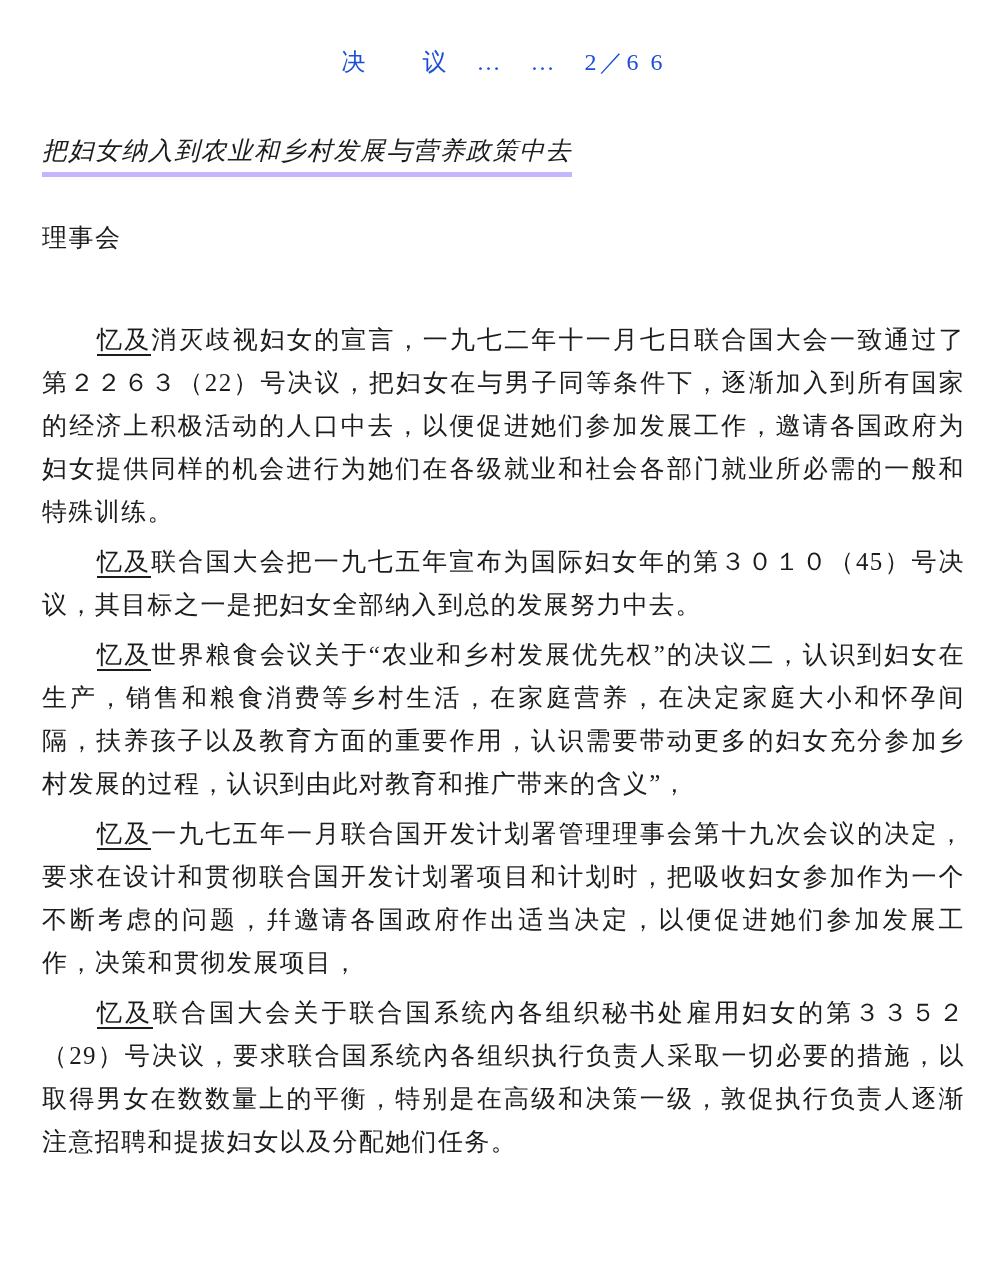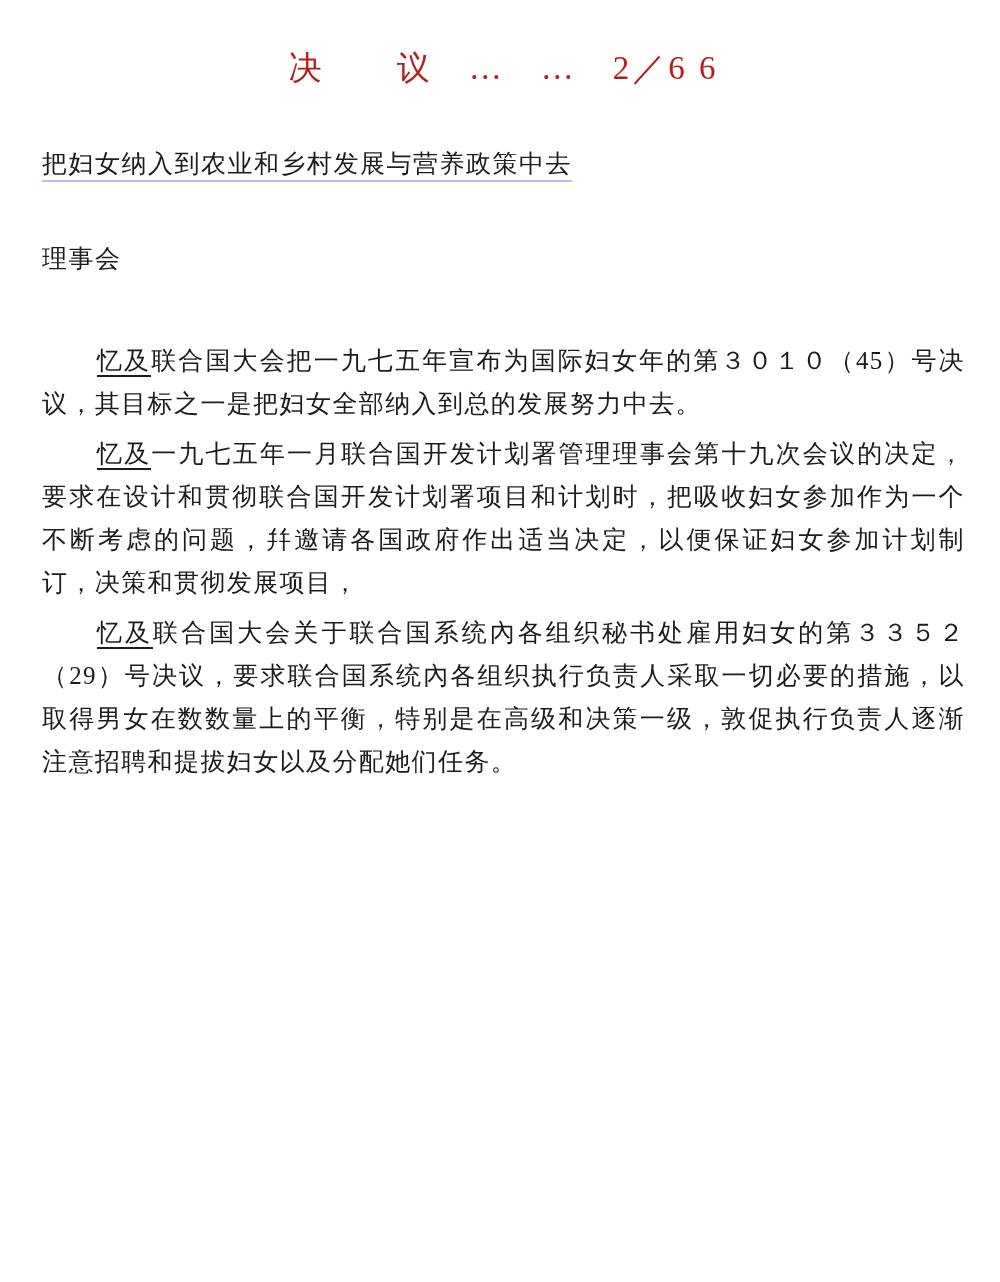--- a/index.html
+++ b/index.html
@@ -16,36 +16,38 @@
   }
   .page {
     box-sizing: border-box;
     width: 1000px;
     height: 1282px;
     padding: 46px 35px 0 42px;
     background: #ffffff;
   }
   .doc-header {
     text-align: center;
-    font-size: 33px;
+    font-size: 24px;
     letter-spacing: 3px;
     white-space: pre;
-    color: #b91c1c;
+    color: #1d4ed8;
   }
   .doc-title {
     margin-top: 56px;
     font-size: 25px;
     letter-spacing: 1.5px;
   }
   .doc-title .underlined {
     display: inline-block;
-    border-bottom: 2px solid #c4b5fd;
+    border-bottom: 5px solid #c4b5fd;
+    padding-bottom: 5px;
+    font-style: italic;
   }
   .council {
-    margin-top: 60px;
+    margin-top: 44px;
     font-size: 25px;
     letter-spacing: 1.5px;
   }
   .body-text {
     margin-top: 64px;
   }
   .para {
     margin: 0 0 7px 0;
     font-size: 25px;
     line-height: 43px;
@@ -66,24 +68,26 @@
   <div class="doc-header">决　　议　…　…　2／6 6</div>
 
   <div class="doc-title">
     <span class="underlined">把妇女纳入到农业和乡村发展与营养政策中去</span>
   </div>
 
   <div class="council">理事会</div>
 
   <div class="body-text">
 
+    <p class="para"><span class="lead">忆及</span><span>消灭歧视妇女的宣言，一九七二年十一月七日联合国大会一致通过了第２２６３（22）号决议，把妇女在与男子同等条件下，逐渐加入到所有国家的经济上积极活动的人口中去，以便促进她们参加发展工作，邀请各国政府为妇女提供同样的机会进行为她们在各级就业和社会各部门就业所必需的一般和特殊训练。</span></p>
 
     <p class="para"><span class="lead">忆及</span><span>联合国大会把一九七五年宣布为国际妇女年的第３０１０（45）号决议，其目标之一是把妇女全部纳入到总的发展努力中去。</span></p>
 
 
+    <p class="para"><span class="lead">忆及</span><span>世界粮食会议关于“农业和乡村发展优先权”的决议二，认识到妇女在生产，销售和粮食消费等乡村生活，在家庭营养，在决定家庭大小和怀孕间隔，扶养孩子以及教育方面的重要作用，认识需要带动更多的妇女充分参加乡村发展的过程，认识到由此对教育和推广带来的含义”，</span></p>
 
-    <p class="para"><span class="lead">忆及</span><span>一九七五年一月联合国开发计划署管理理事会第十九次会议的决定，要求在设计和贯彻联合国开发计划署项目和计划时，把吸收妇女参加作为一个不断考虑的问题，幷邀请各国政府作出适当决定，以便保证妇女参加计划制订，决策和贯彻发展项目，</span></p>
+    <p class="para"><span class="lead">忆及</span><span>一九七五年一月联合国开发计划署管理理事会第十九次会议的决定，要求在设计和贯彻联合国开发计划署项目和计划时，把吸收妇女参加作为一个不断考虑的问题，幷邀请各国政府作出适当决定，以便促进她们参加发展工作，决策和贯彻发展项目，</span></p>
 
     <p class="para"><span class="lead">忆及</span><span>联合国大会关于联合国系统內各组织秘书处雇用妇女的第３３５２（29）号决议，要求联合国系统內各组织执行负责人采取一切必要的措施，以取得男女在数数量上的平衡，特别是在高级和决策一级，敦促执行负责人逐渐注意招聘和提拔妇女以及分配她们任务。</span></p>
 
   </div>
 
 </div>
 
 </body></html>

